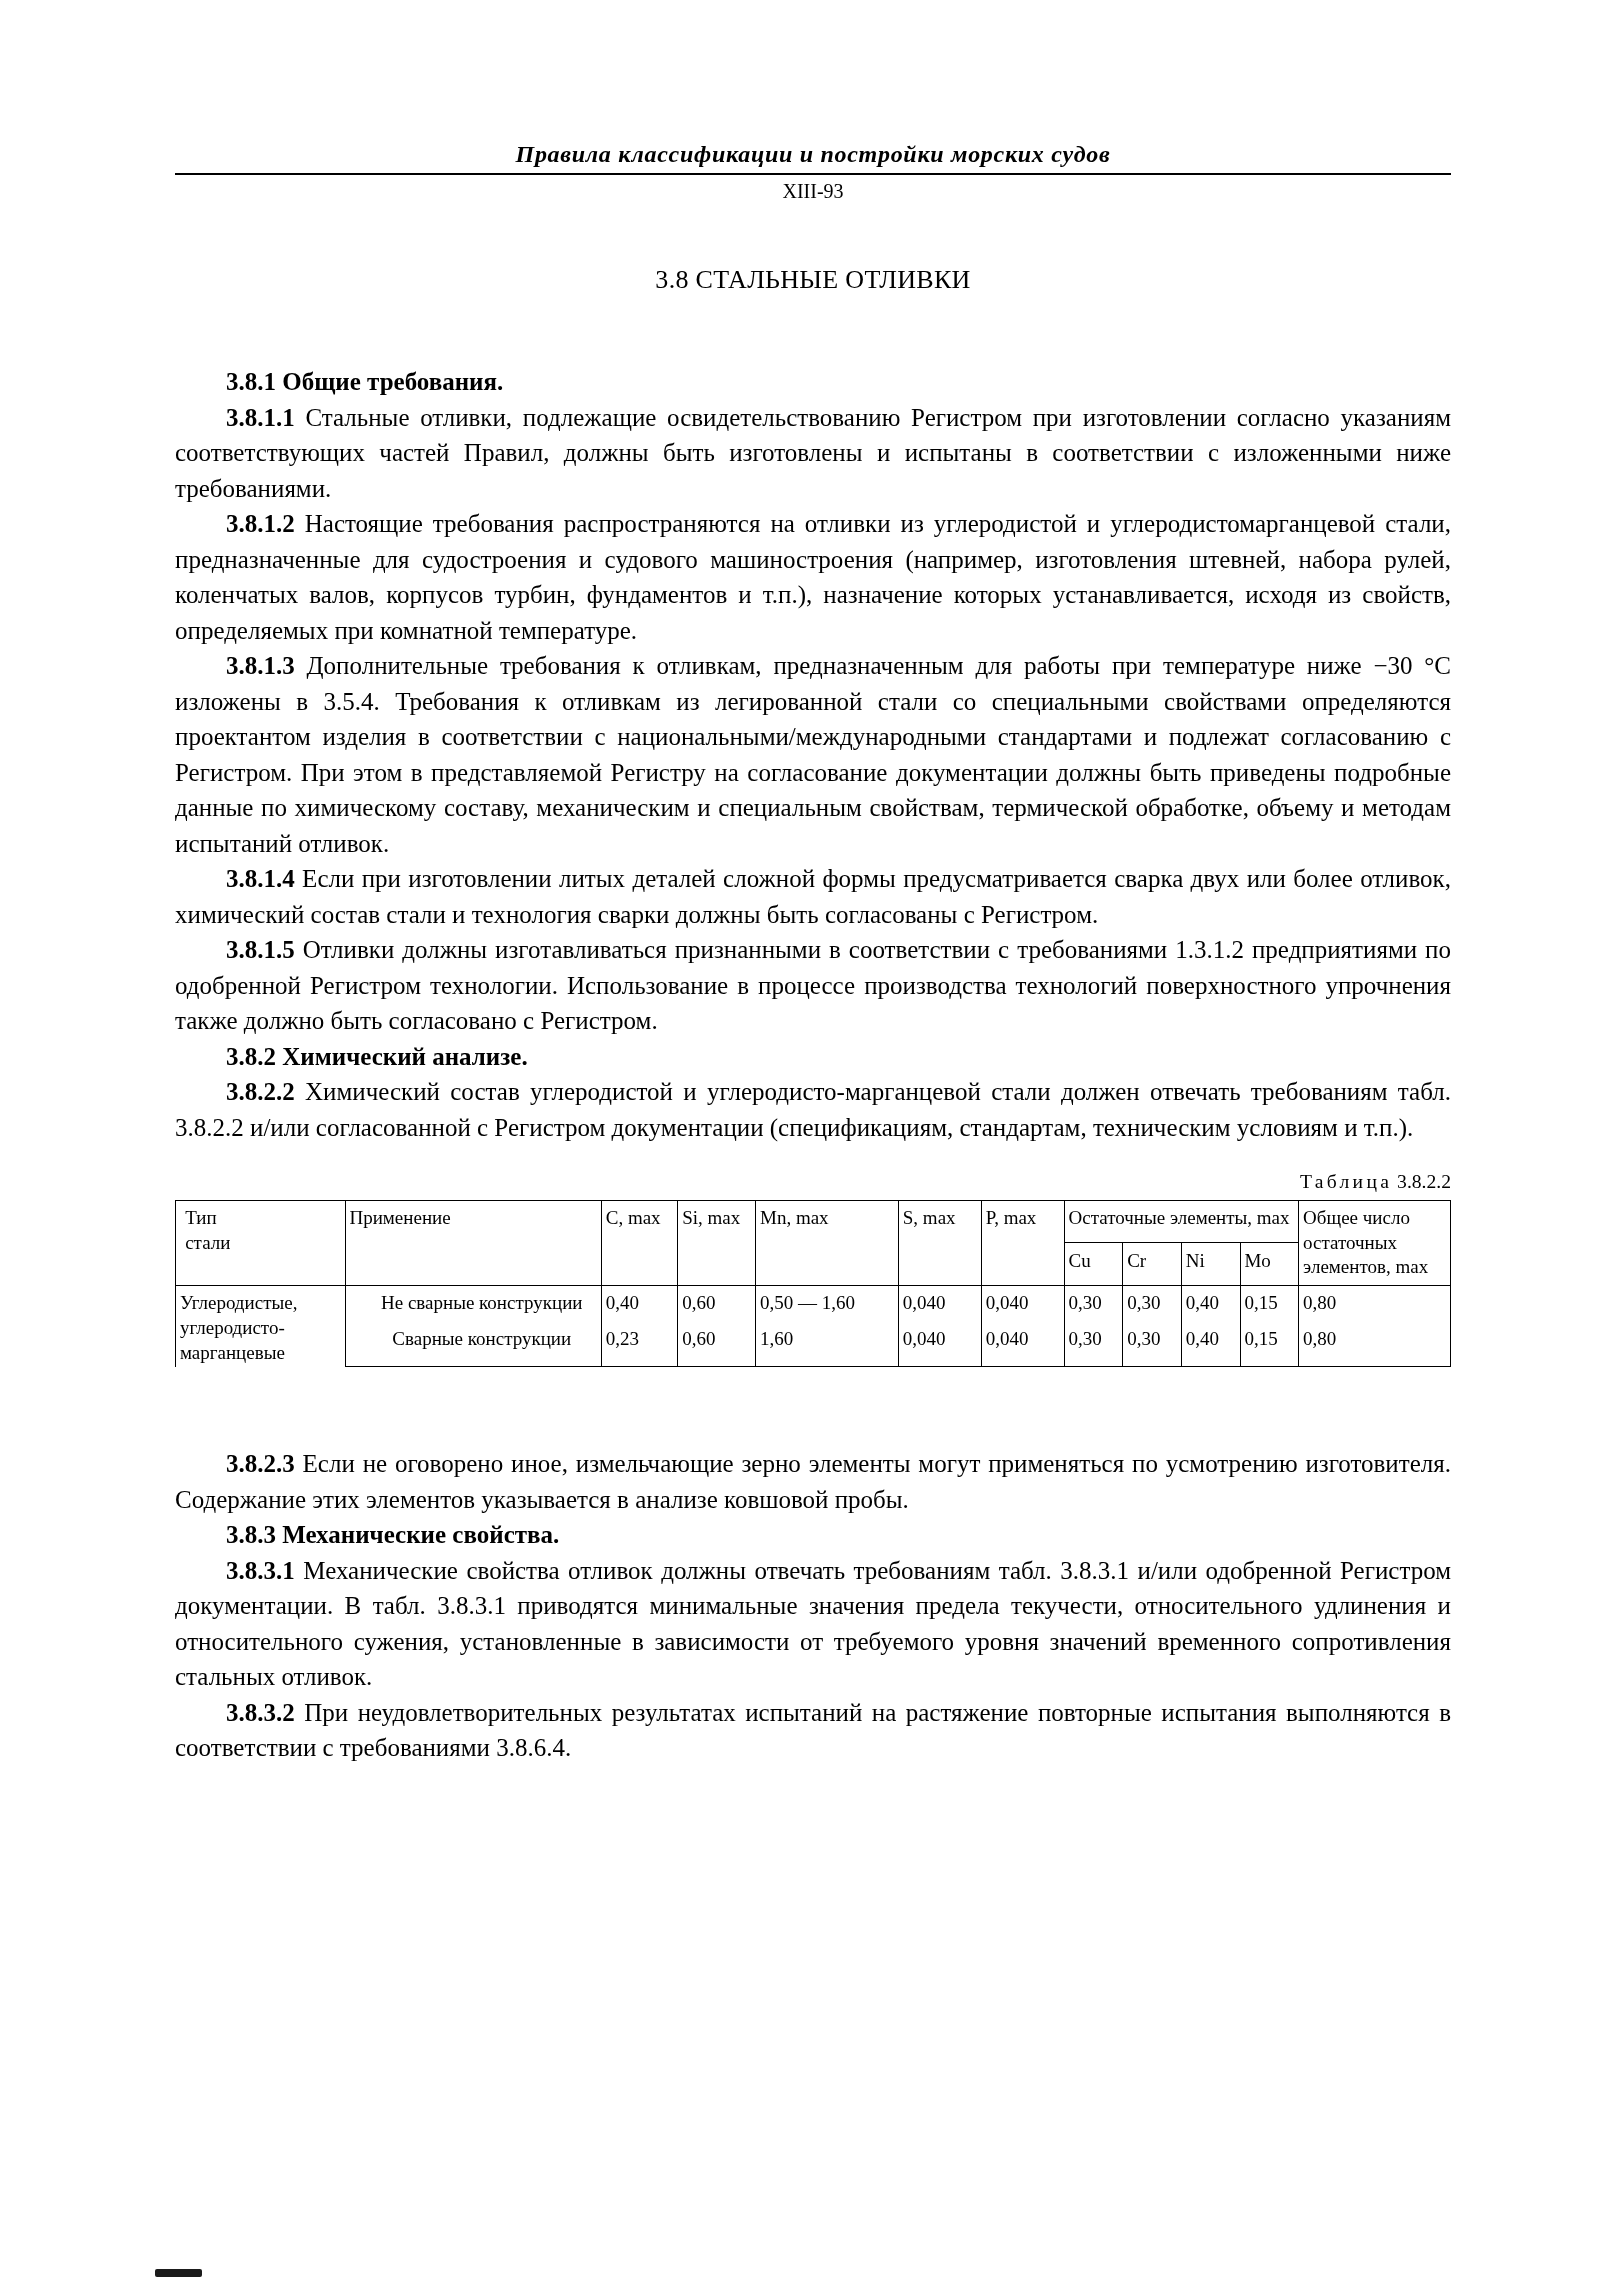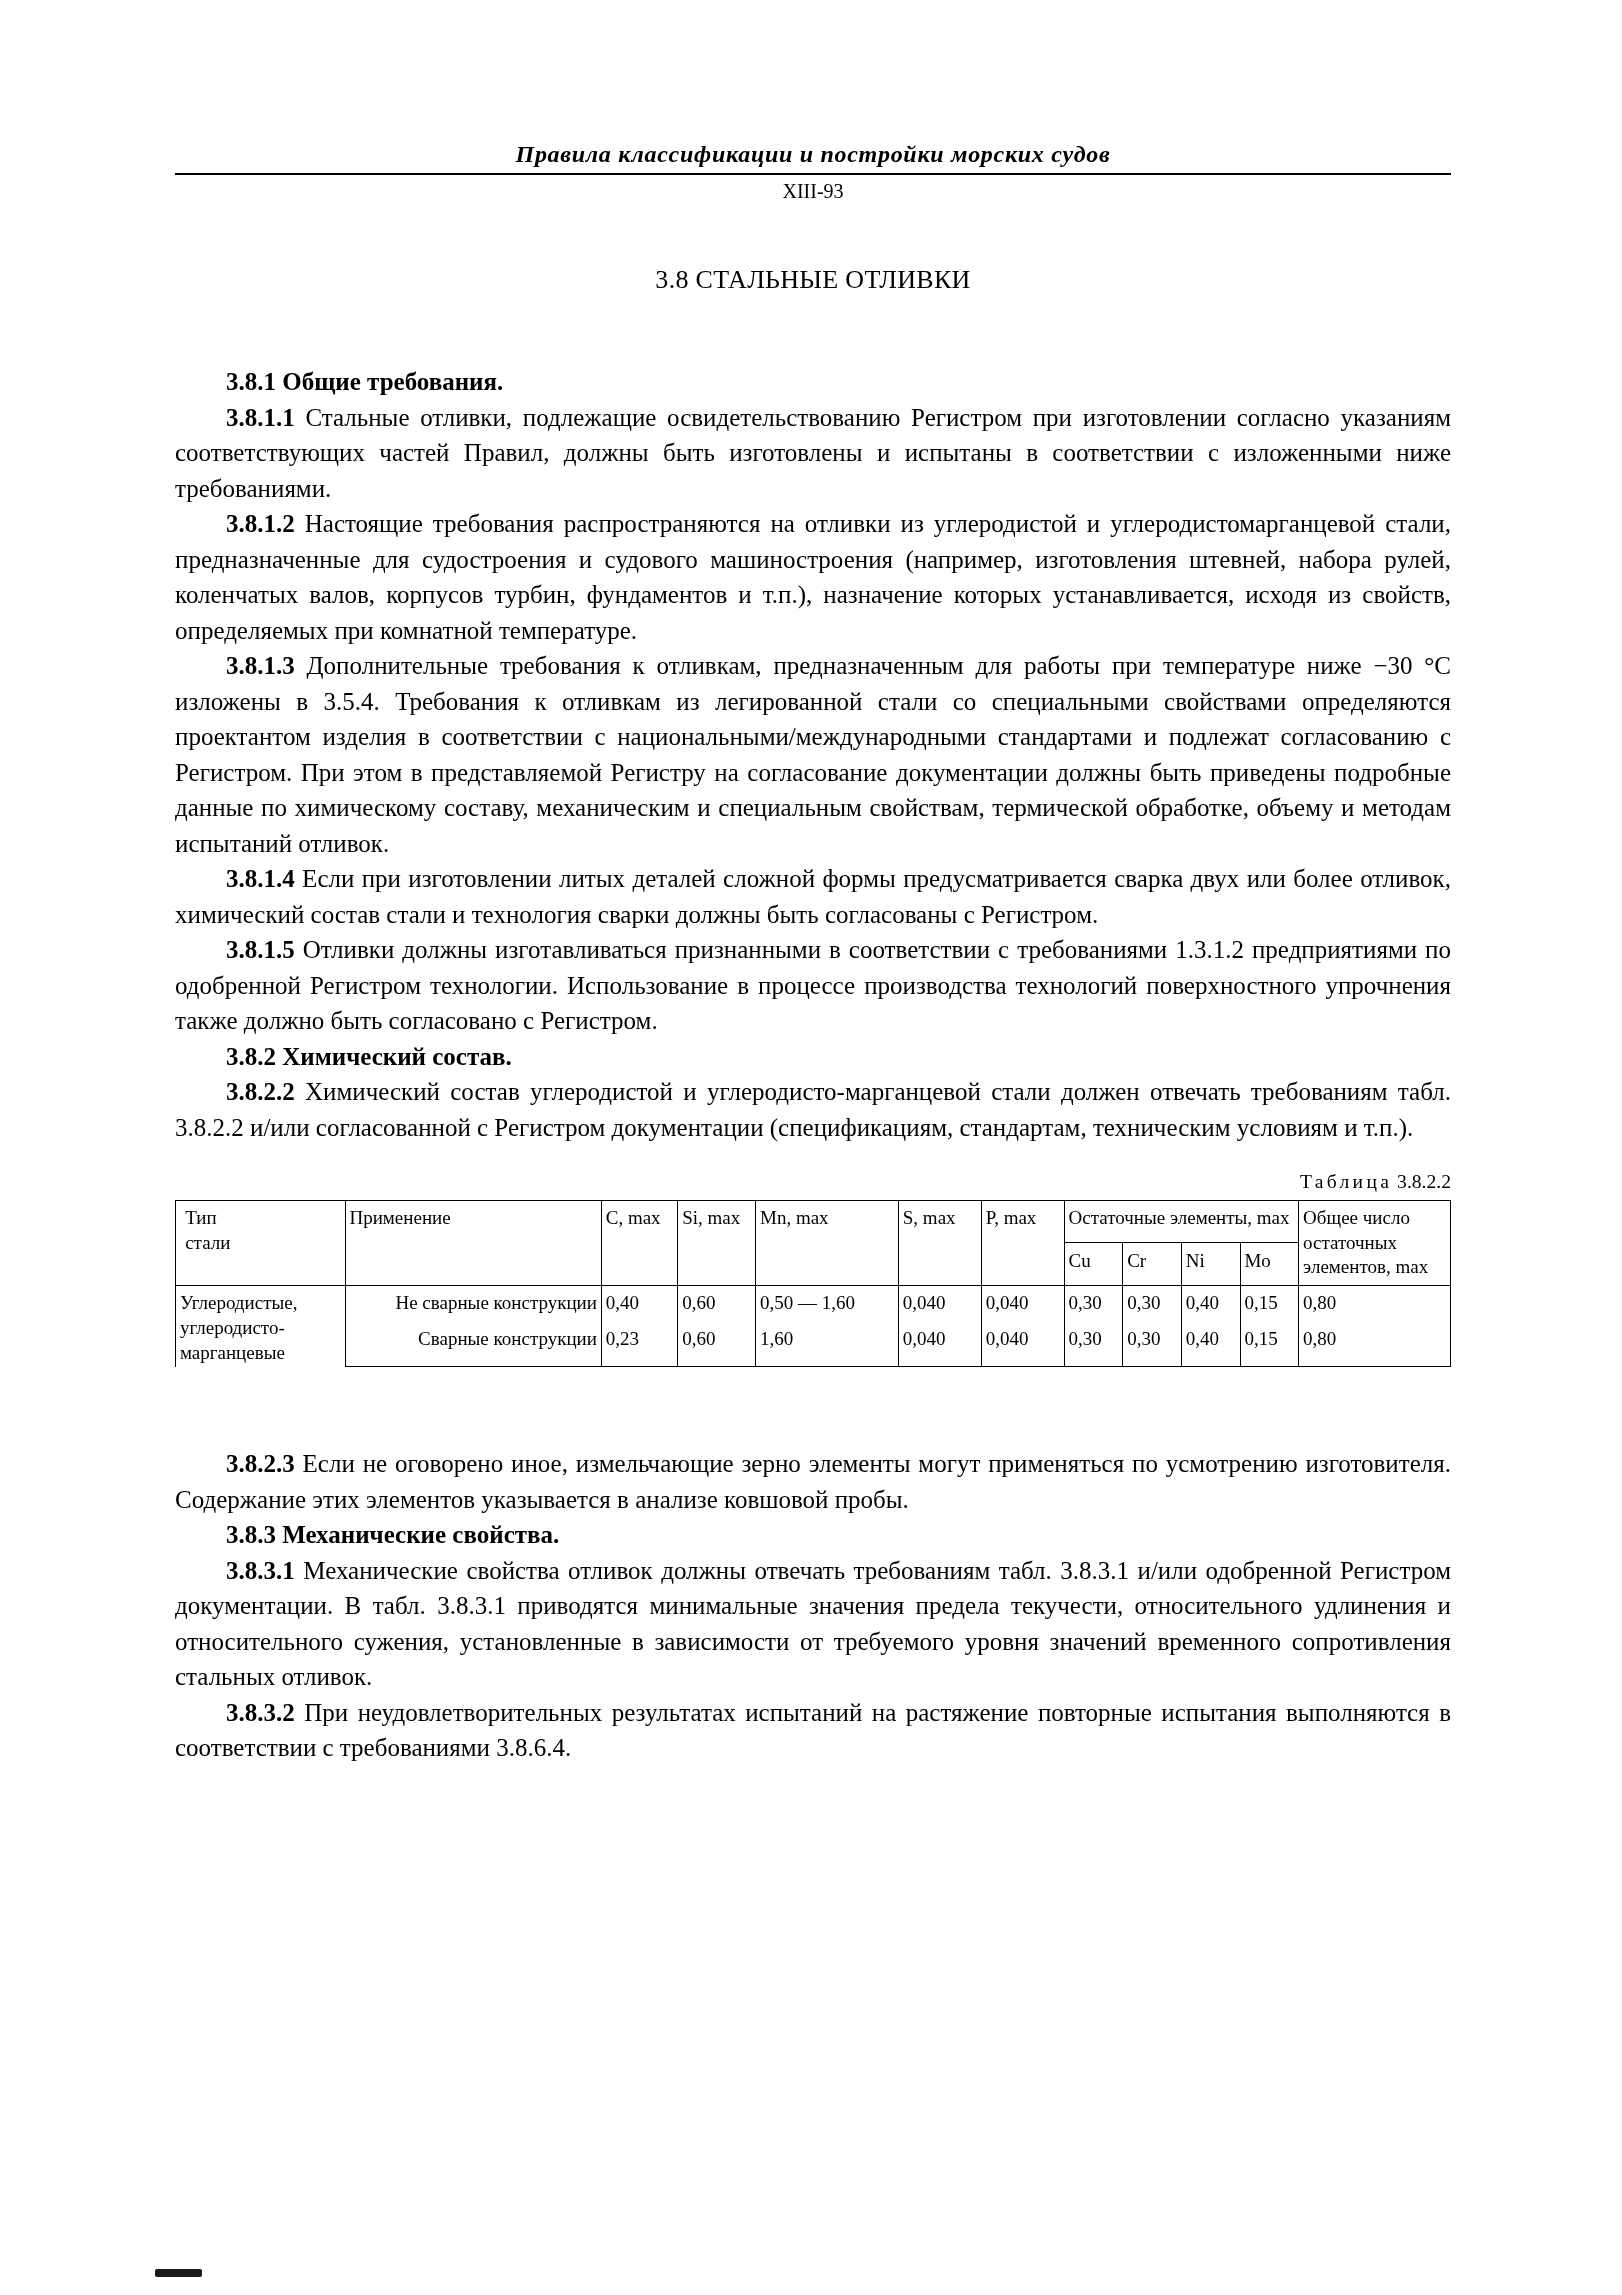--- a/index.html
+++ b/index.html
@@ -63,21 +63,21 @@
     table-layout: fixed;
   }
   .chem-table th, .chem-table td {
     border: 1.3px solid #000;
     padding: 5.2px 3.9px;
     text-align: left;
     vertical-align: top;
     font-weight: normal;
   }
   .chem-table th.th-type { text-align: left; padding-left: 9.2px; }
-  .chem-table td.td-app { text-align: right; padding-left: 21px; }
+  .chem-table td.td-app { text-align: center; padding-left: 21px; }
   .chem-table tr.row-1 td { border-bottom: none; padding-bottom: 1.3px; }
   .chem-table tr.row-2 td { border-top: none; padding-top: 0; }
   .lines { white-space: pre-line; }
 
   .after-table { margin-top: 79px; }
 
   .scan-mark {
     position: absolute;
     left: 155px;
     top: 2269px;
@@ -100,21 +100,21 @@
 
   <h1 class="section-title">3.8 СТАЛЬНЫЕ ОТЛИВКИ</h1>
 
   <div id="body-before-table">
       <p class="para"><b>3.8.1 Общие требования.</b></p>
       <p class="para"><b>3.8.1.1</b> Стальные отливки, подлежащие освидетельствованию Регистром при изготовлении согласно указаниям соответствующих частей Правил, должны быть изготовлены и испытаны в соответствии с изложенными ниже требованиями.</p>
       <p class="para"><b>3.8.1.2</b> Настоящие требования распространяются на отливки из углеродистой и углеродистомарганцевой стали, предназначенные для судостроения и судового машиностроения (например, изготовления штевней, набора рулей, коленчатых валов, корпусов турбин, фундаментов и т.п.), назначение которых устанавливается, исходя из свойств, определяемых при комнатной температуре.</p>
       <p class="para"><b>3.8.1.3</b> Дополнительные требования к отливкам, предназначенным для работы при температуре ниже −30 °С изложены в 3.5.4. Требования к отливкам из легированной стали со специальными свойствами определяются проектантом изделия в соответствии с национальными/международными стандартами и подлежат согласованию с Регистром. При этом в представляемой Регистру на согласование документации должны быть приведены подробные данные по химическому составу, механическим и специальным свойствам, термической обработке, объему и методам испытаний отливок.</p>
       <p class="para"><b>3.8.1.4</b> Если при изготовлении литых деталей сложной формы предусматривается сварка двух или более отливок, химический состав стали и технология сварки должны быть согласованы с Регистром.</p>
       <p class="para"><b>3.8.1.5</b> Отливки должны изготавливаться признанными в соответствии с требованиями 1.3.1.2 предприятиями по одобренной Регистром технологии. Использование в процессе производства технологий поверхностного упрочнения также должно быть согласовано с Регистром.</p>
-      <p class="para"><b>3.8.2 Химический состав.</b></p>
+      <p class="para"><b>3.8.2 Химический анализе.</b></p>
       <p class="para"><b>3.8.2.2</b> Химический состав углеродистой и углеродисто-марганцевой стали должен отвечать требованиям табл. 3.8.2.2 и/или согласованной с Регистром документации (спецификациям, стандартам, техническим условиям и т.п.).</p>
     </div>
 
   <div class="table-block">
     <div class="table-caption"><span class="spread">Таблица</span>&nbsp;<span>3.8.2.2</span></div>
 
     <table class="chem-table">
       <colgroup>
         <col style="width:13.3%">
         <col style="width:20.1%">

